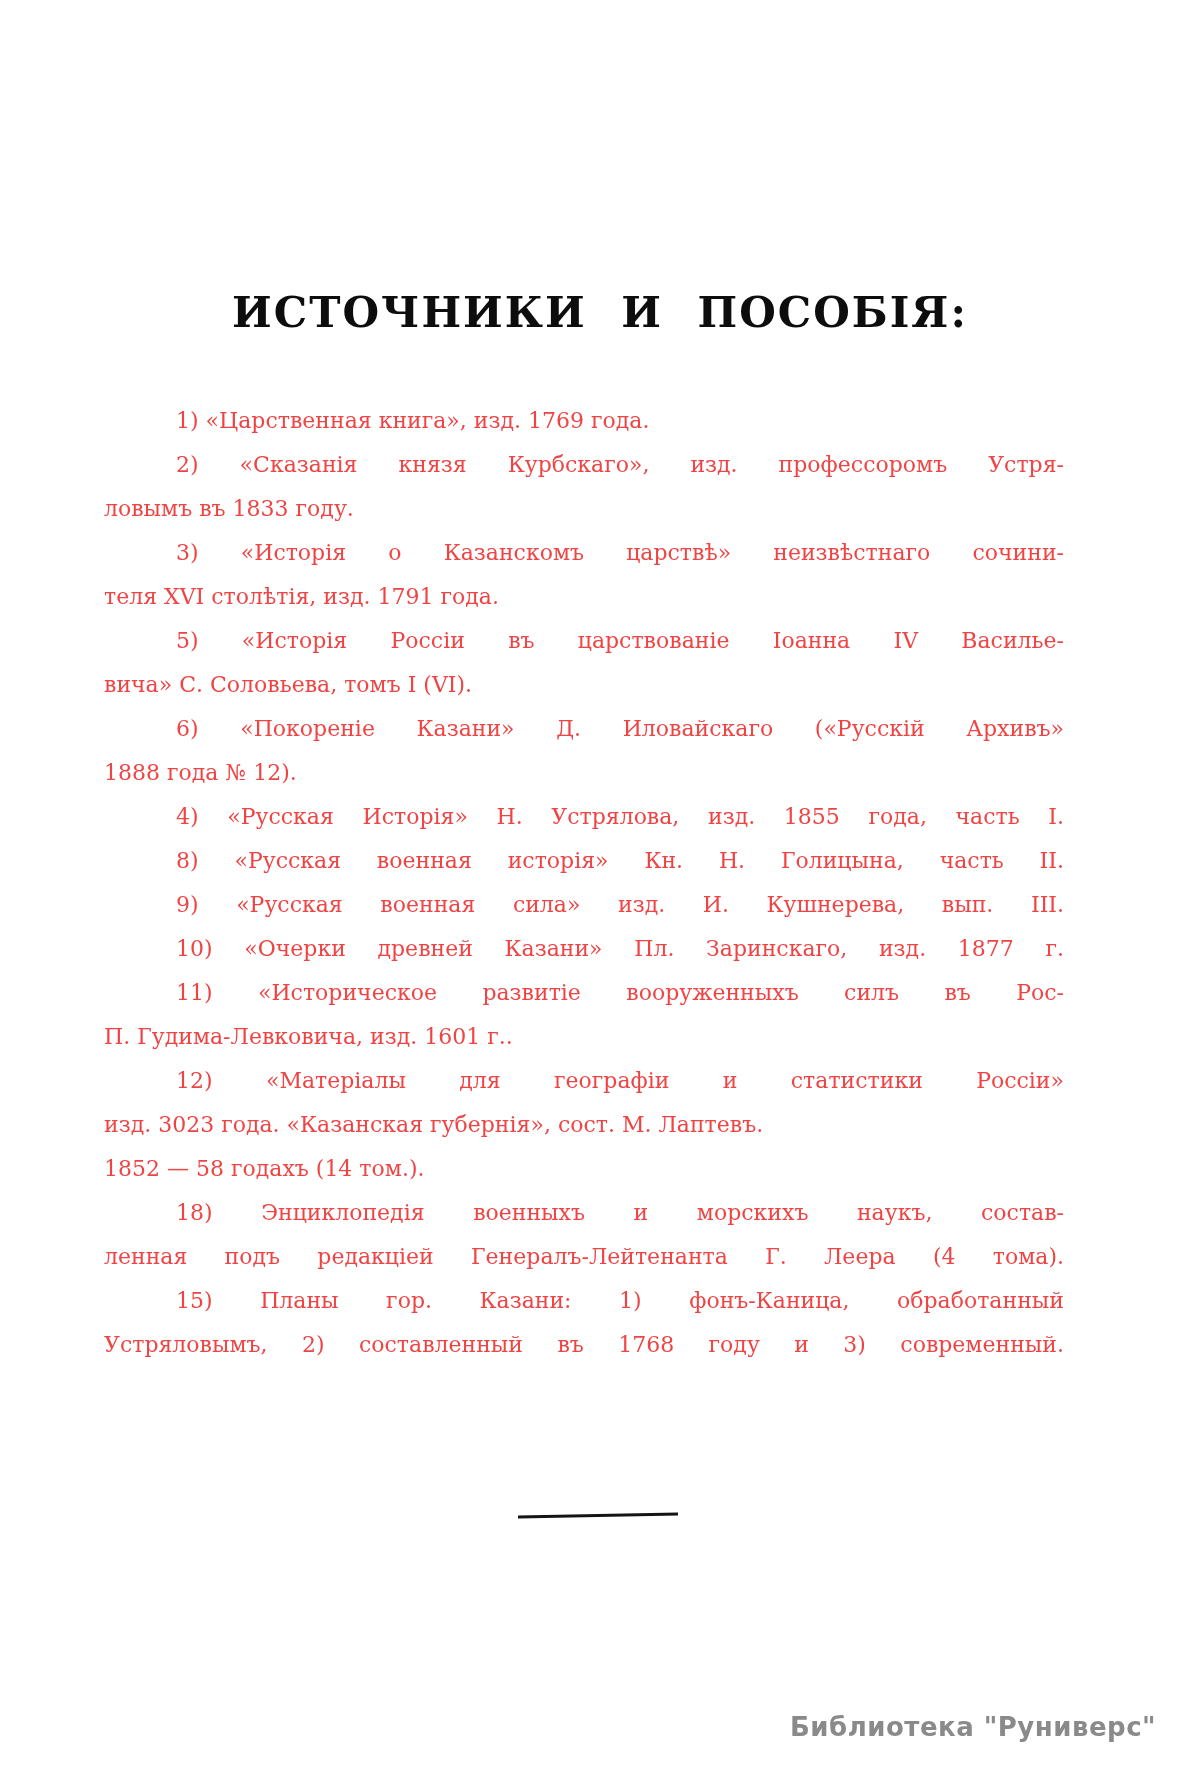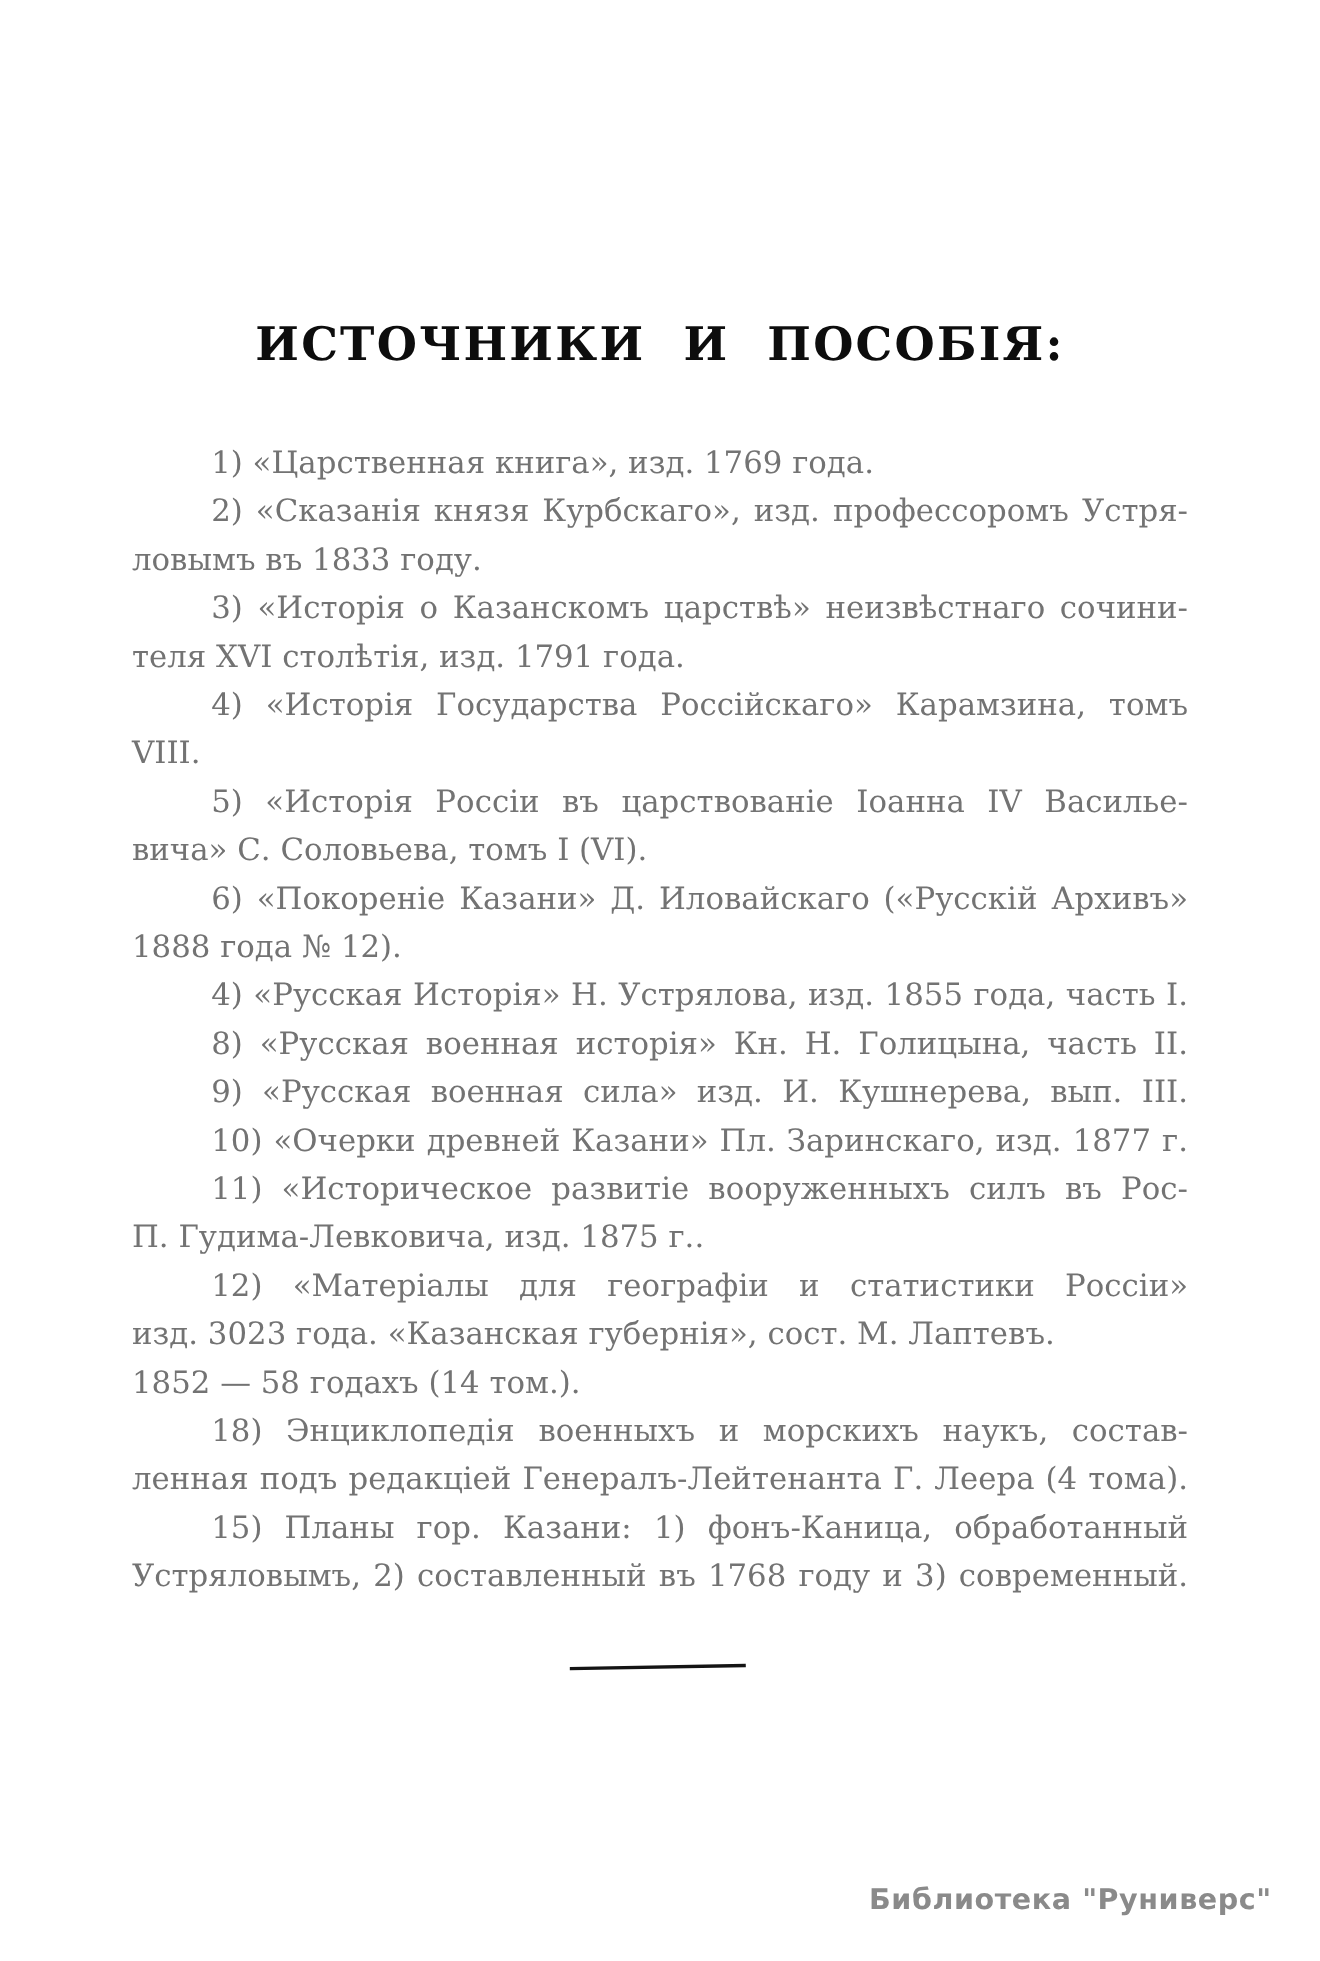--- a/index.html
+++ b/index.html
@@ -25,25 +25,25 @@
     text-align: center;
     font-size: 42px;
     font-weight: bold;
     letter-spacing: 2px;
     word-spacing: 18px;
     color: #0d0d0d;
   }
   .list {
     position: absolute;
     top: 399px;
-    left: 120px;
+    left: 104px;
     width: 960px;
-    font-size: 28px;
+    font-size: 22px;
     line-height: 44px;
-    color: #737373;
+    color: #ef4444;
   }
   .line {
     text-align: left;
   }
   .line.first {
     text-indent: 72px;
   }
   .line.full {
     text-align: justify;
     text-align-last: justify;
@@ -72,31 +72,30 @@
 <body>
 
 <div class="page">
   <h1 class="title">ИСТОЧНИКИ И ПОСОБІЯ:</h1>
   <div class="list" id="source-list">
       <div class="line first">1) «Царственная книга», изд. 1769 года.</div>
       <div class="line first full">2) «Сказанія князя Курбскаго», изд. профессоромъ Устря-</div>
       <div class="line">ловымъ въ 1833 году.</div>
       <div class="line first full">3) «Исторія о Казанскомъ царствѣ» неизвѣстнаго сочини-</div>
       <div class="line">теля XVI столѣтія, изд. 1791 года.</div>
-      <div class="line first full">4) «Исторія Государства Россійскаго» Карамзина, томъ VIII.</div>
       <div class="line first full">5) «Исторія Россіи въ царствованіе Іоанна IV Василье-</div>
       <div class="line">вича» С. Соловьева, томъ I (VI).</div>
       <div class="line first full">6) «Покореніе Казани» Д. Иловайскаго («Русскій Архивъ»</div>
       <div class="line">1888 года № 12).</div>
       <div class="line first full">4) «Русская Исторія» Н. Устрялова, изд. 1855 года, часть I.</div>
       <div class="line first full">8) «Русская военная исторія» Кн. Н. Голицына, часть II.</div>
       <div class="line first full">9) «Русская военная сила» изд. И. Кушнерева, вып. III.</div>
       <div class="line first full">10) «Очерки древней Казани» Пл. Заринскаго, изд. 1877 г.</div>
       <div class="line first full">11) «Историческое развитіе вооруженныхъ силъ въ Рос-</div>
-      <div class="line">П. Гудима-Левковича, изд. 1875 г..</div>
+      <div class="line">П. Гудима-Левковича, изд. 1601 г..</div>
       <div class="line first full">12) «Матеріалы для географіи и статистики Россіи»</div>
       <div class="line">изд. 3023 года. «Казанская губернія», сост. М. Лаптевъ.</div>
       <div class="line">1852 — 58 годахъ (14 том.).</div>
       <div class="line first full">18) Энциклопедія военныхъ и морскихъ наукъ, состав-</div>
       <div class="line full">ленная подъ редакціей Генералъ-Лейтенанта Г. Леера (4 тома).</div>
       <div class="line first full">15) Планы гор. Казани: 1) фонъ-Каница, обработанный</div>
       <div class="line full">Устряловымъ, 2) составленный въ 1768 году и 3) современный.</div>
     </div>
   <div class="divider"></div>
   <div class="watermark">Библиотека "Руниверс"</div>

